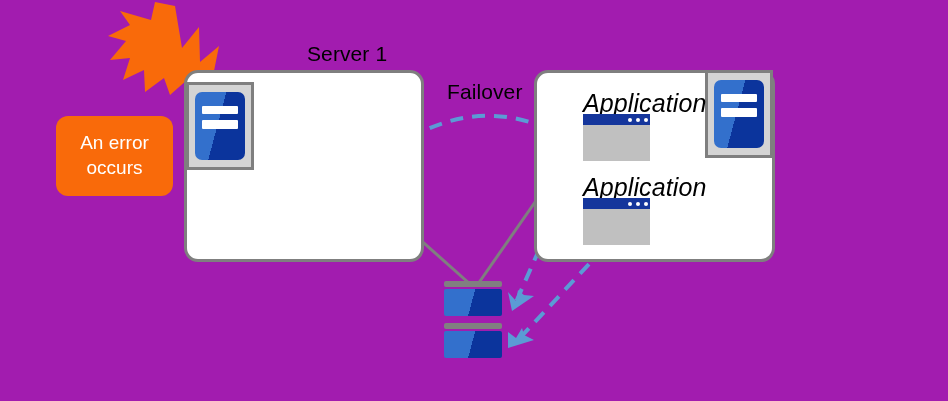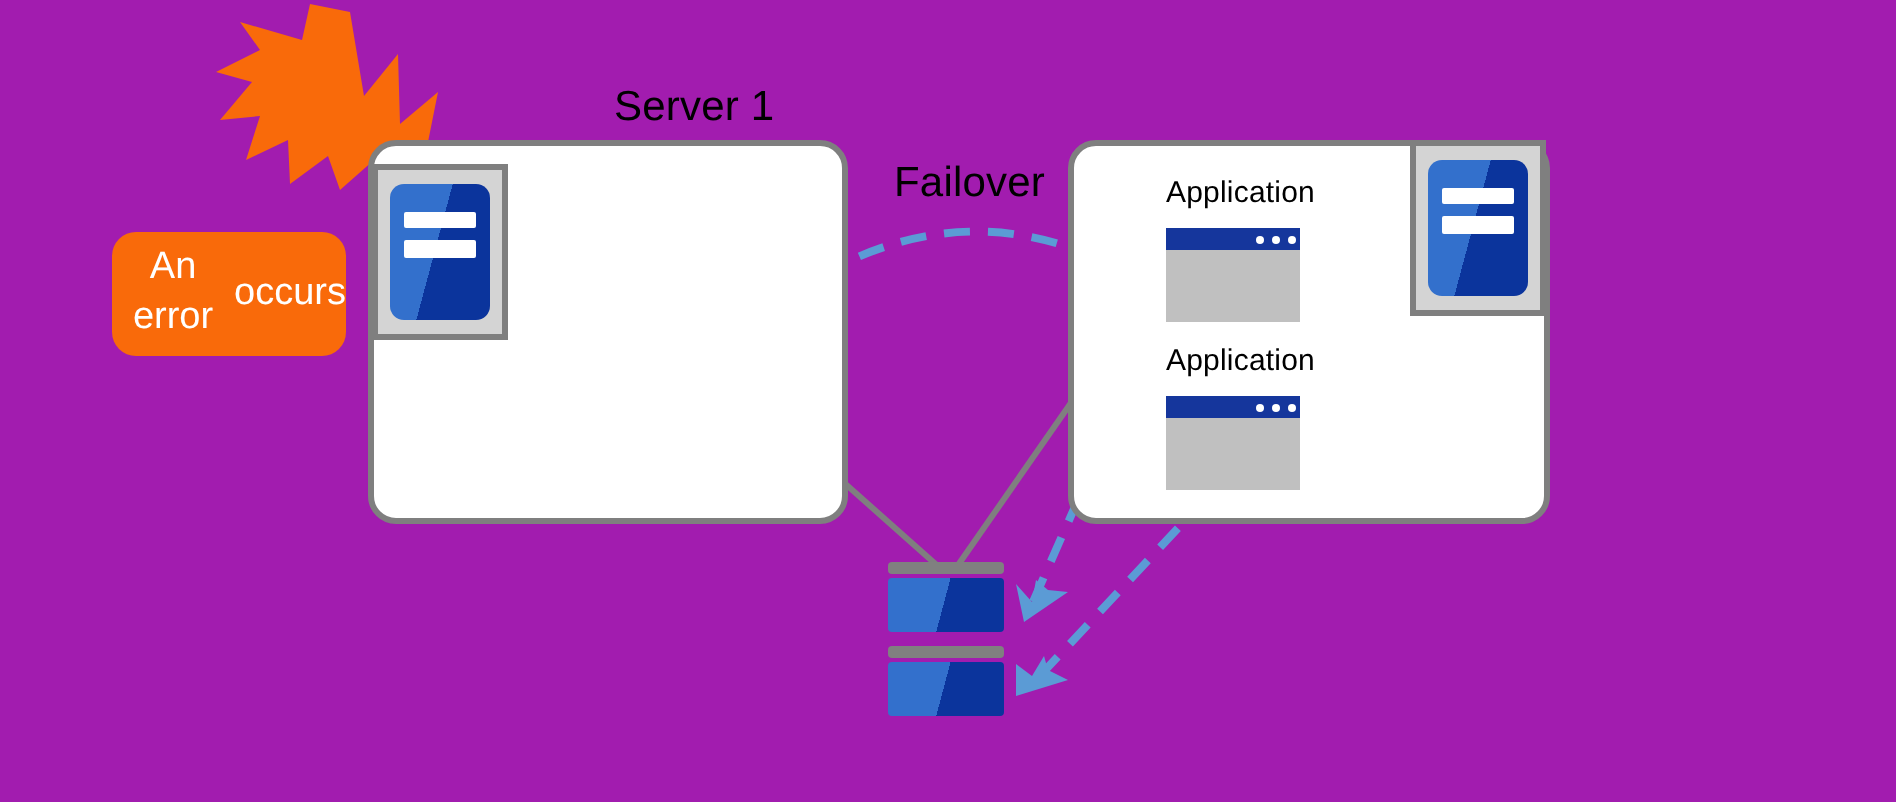--- a/index.html
+++ b/index.html
@@ -31,21 +31,21 @@
     color: #000000;
     font-size: 21px;
     line-height: 1.12;
     white-space: nowrap;
     letter-spacing: 0.1px;
   }
   #server1-title { left: 307px; top: 42px; }
   #server2-title { left: 578px; top: 42px; }
   #failover-label { left: 429px; top: 80px; margin-left: 18px; }
   #shareddisk-label { left: 422px; top: 366px; }
-  .app-label { font-size: 15px; }
+  .app-label { font-size: 25px; font-style: italic; }
   #app1-label { left: 583px; top: 89px; }
   #app2-label { left: 583px; top: 173px; }
 
   .server-box {
     position: absolute;
     border: 3px solid #7f7f7f;
     border-radius: 14px;
     background: #ffffff;
     box-sizing: border-box;
   }
@@ -134,27 +134,27 @@
   }
   #disk-unit-1 { top: 0; }
   #disk-unit-2 { top: 42px; }
 
   
   #error-badge {
     position: absolute;
     left: 56px;
     top: 116px;
     width: 117px;
-    height: 62px;
+    height: 80px;
     background: #f96a0a;
     border-radius: 12px;
     color: #ffffff;
     font-size: 19px;
     display: flex;
-    flex-direction: row;
+    flex-direction: column;
     align-items: center;
     justify-content: center;
     line-height: 1.3;
     text-align: center;
   }
 </style>
 </head>
 <body>
 
 <div id="canvas">

